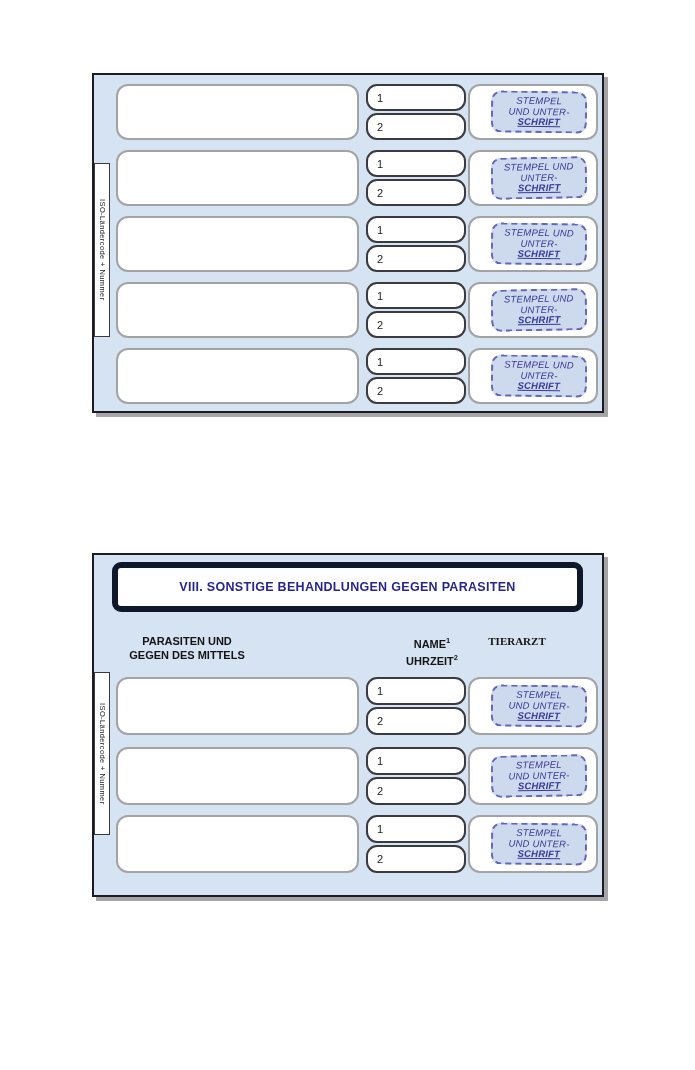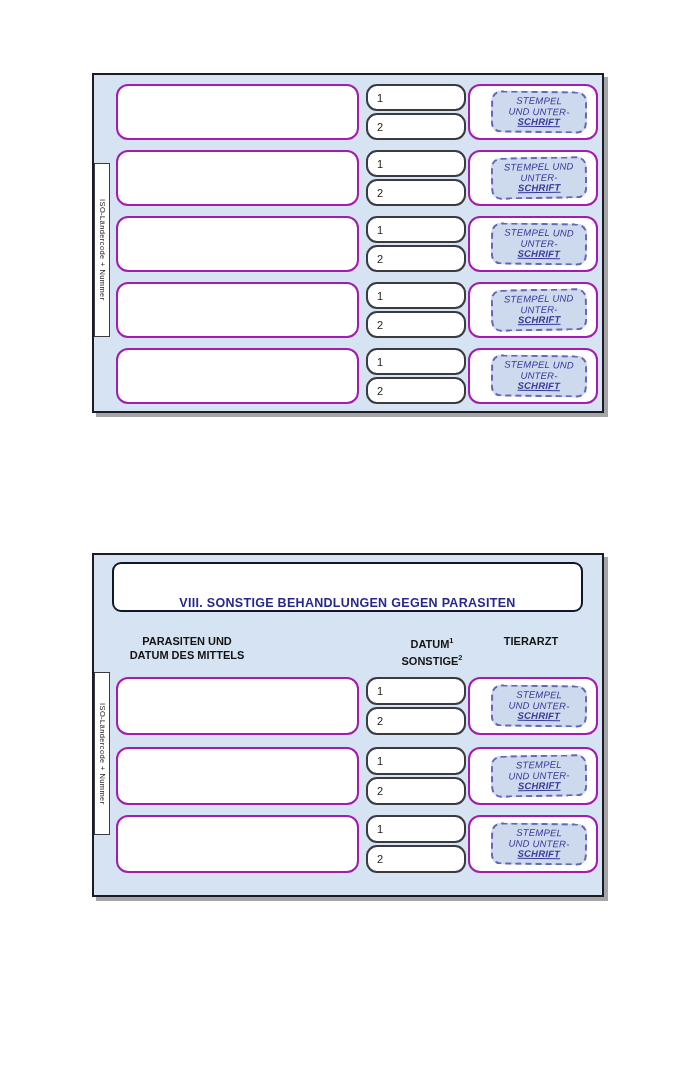--- a/index.html
+++ b/index.html
@@ -11,21 +11,21 @@
     position:absolute;left:92px;width:512px;box-sizing:border-box;
     background:#d6e3f2;border:2px solid #1b1b26;
     box-shadow:4px 4px 0 0 #a5a5a5;
   }
   #panel-top{top:73px;height:340px;}
   #panel-bottom{top:553px;height:344px;}
 
   .row{position:absolute;left:0;width:100%;}
   .wbox{
     position:absolute;box-sizing:border-box;background:#ffffff;
-    border:2px solid #a21caf;border-radius:12px;padding-left:12px;
+    border:2px solid #a3a3a3;border-radius:12px;padding-left:12px;
   }
   .main-field{left:22px;width:243px;top:0;bottom:0;}
   .numcol{position:absolute;left:272px;width:100px;top:0;bottom:0;
     display:flex;flex-direction:column;gap:2px;}
   .numfield{position:relative;flex:1;box-sizing:border-box;background:#fff;
     border:2px solid #3a3a40;border-radius:11px;display:flex;align-items:center;}
   .numlab{font-size:11px;color:#1a1a1a;padding-left:9px;}
   .stampbox{left:374px;width:130px;top:0;bottom:0;
     display:flex;align-items:center;justify-content:center;}
   .stamp-inner{
@@ -48,30 +48,30 @@
   }
   .iso-text{
     writing-mode:vertical-rl;font-size:7.5px;color:#222;letter-spacing:.4px;
     white-space:nowrap;
   }
   #panel-top .iso-box{left:0;top:88px;width:16px;height:174px;}
   #panel-bottom .iso-box{left:0;top:117px;width:16px;height:163px;}
 
   .title-box{
     position:absolute;left:18px;top:7px;width:471px;height:50px;box-sizing:border-box;
-    background:#ffffff;border:2px solid #0f172a;border-radius:9px;
-    display:flex;align-items:flex-end;justify-content:center;
+    background:#ffffff;border:6px solid #0f172a;border-radius:9px;
+    display:flex;align-items:center;justify-content:center;
   }
   .title-text{font-size:12.5px;font-weight:bold;color:#26268c;letter-spacing:.3px;}
 
   .hdr{position:absolute;text-align:center;font-weight:bold;color:#141414;
     font-size:11px;line-height:14px;}
   #hdr-col1{left:22px;top:79px;width:142px;}
   #hdr-col2{left:300px;top:79px;width:76px;}
-  #hdr-col3{left:406px;top:79px;width:62px;}
+  #hdr-col3{left:392px;top:79px;width:62px;font-family:Liberation Serif, serif;}
   .sup{font-size:7.5px;vertical-align:super;}
 
   
   #panel-top .row{height:56px;}
   #pt-r1{top:9px;} #pt-r2{top:75px;} #pt-r3{top:141px;} #pt-r4{top:207px;} #pt-r5{top:273px;}
   #panel-bottom .row{height:58px;}
   #pb-r1{top:122px;} #pb-r2{top:192px;} #pb-r3{top:260px;}
 </style>
 </head>
 <body>
@@ -179,25 +179,25 @@
 </div>
 
 <div class="panel" id="panel-bottom">
 
   <div class="title-box">
     <span class="title-text">VIII. SONSTIGE BEHANDLUNGEN GEGEN PARASITEN</span>
   </div>
 
   <div class="hdr" id="hdr-col1">
     <span>PARASITEN UND</span><br>
-    <span>DATUM DES MITTELS</span>
+    <span>GEGEN DES MITTELS</span>
   </div>
   <div class="hdr" id="hdr-col2">
-    <span>DATUM</span><span class="sup">1</span><br>
-    <span>SONSTIGE</span><span class="sup">2</span>
+    <span>NAME</span><span class="sup">1</span><br>
+    <span>UHRZEIT</span><span class="sup">2</span>
   </div>
   <div class="hdr" id="hdr-col3">
     <span>TIERARZT</span>
   </div>
 
   <div class="iso-box">
     <span class="iso-text">ISO-Ländercode + Nummer</span>
   </div>
 
   <div class="row" id="pb-r1">

